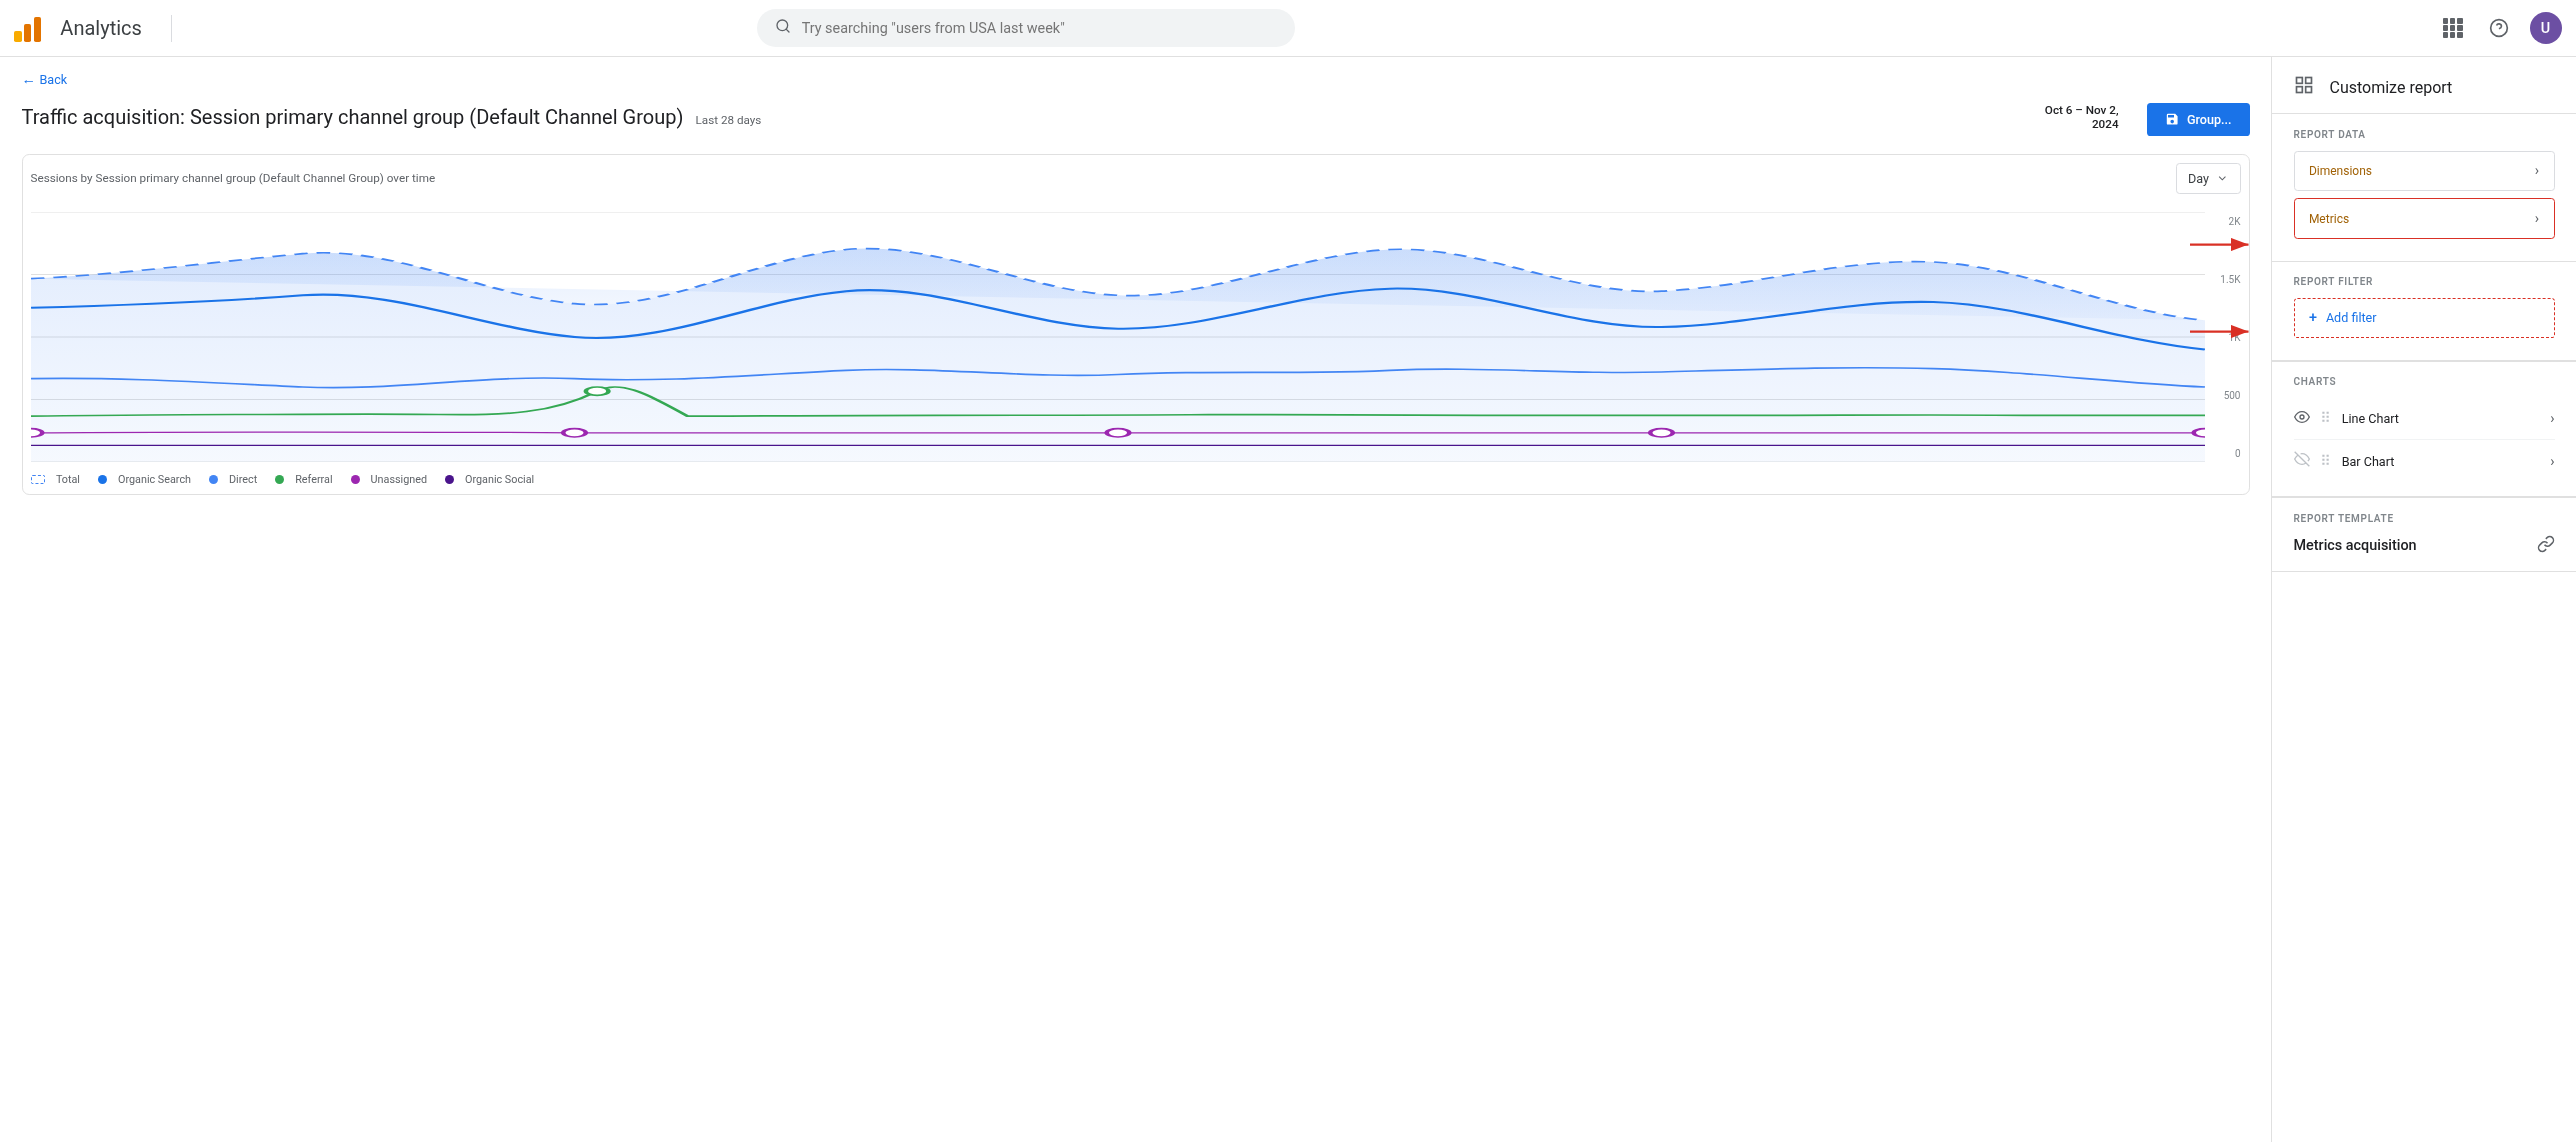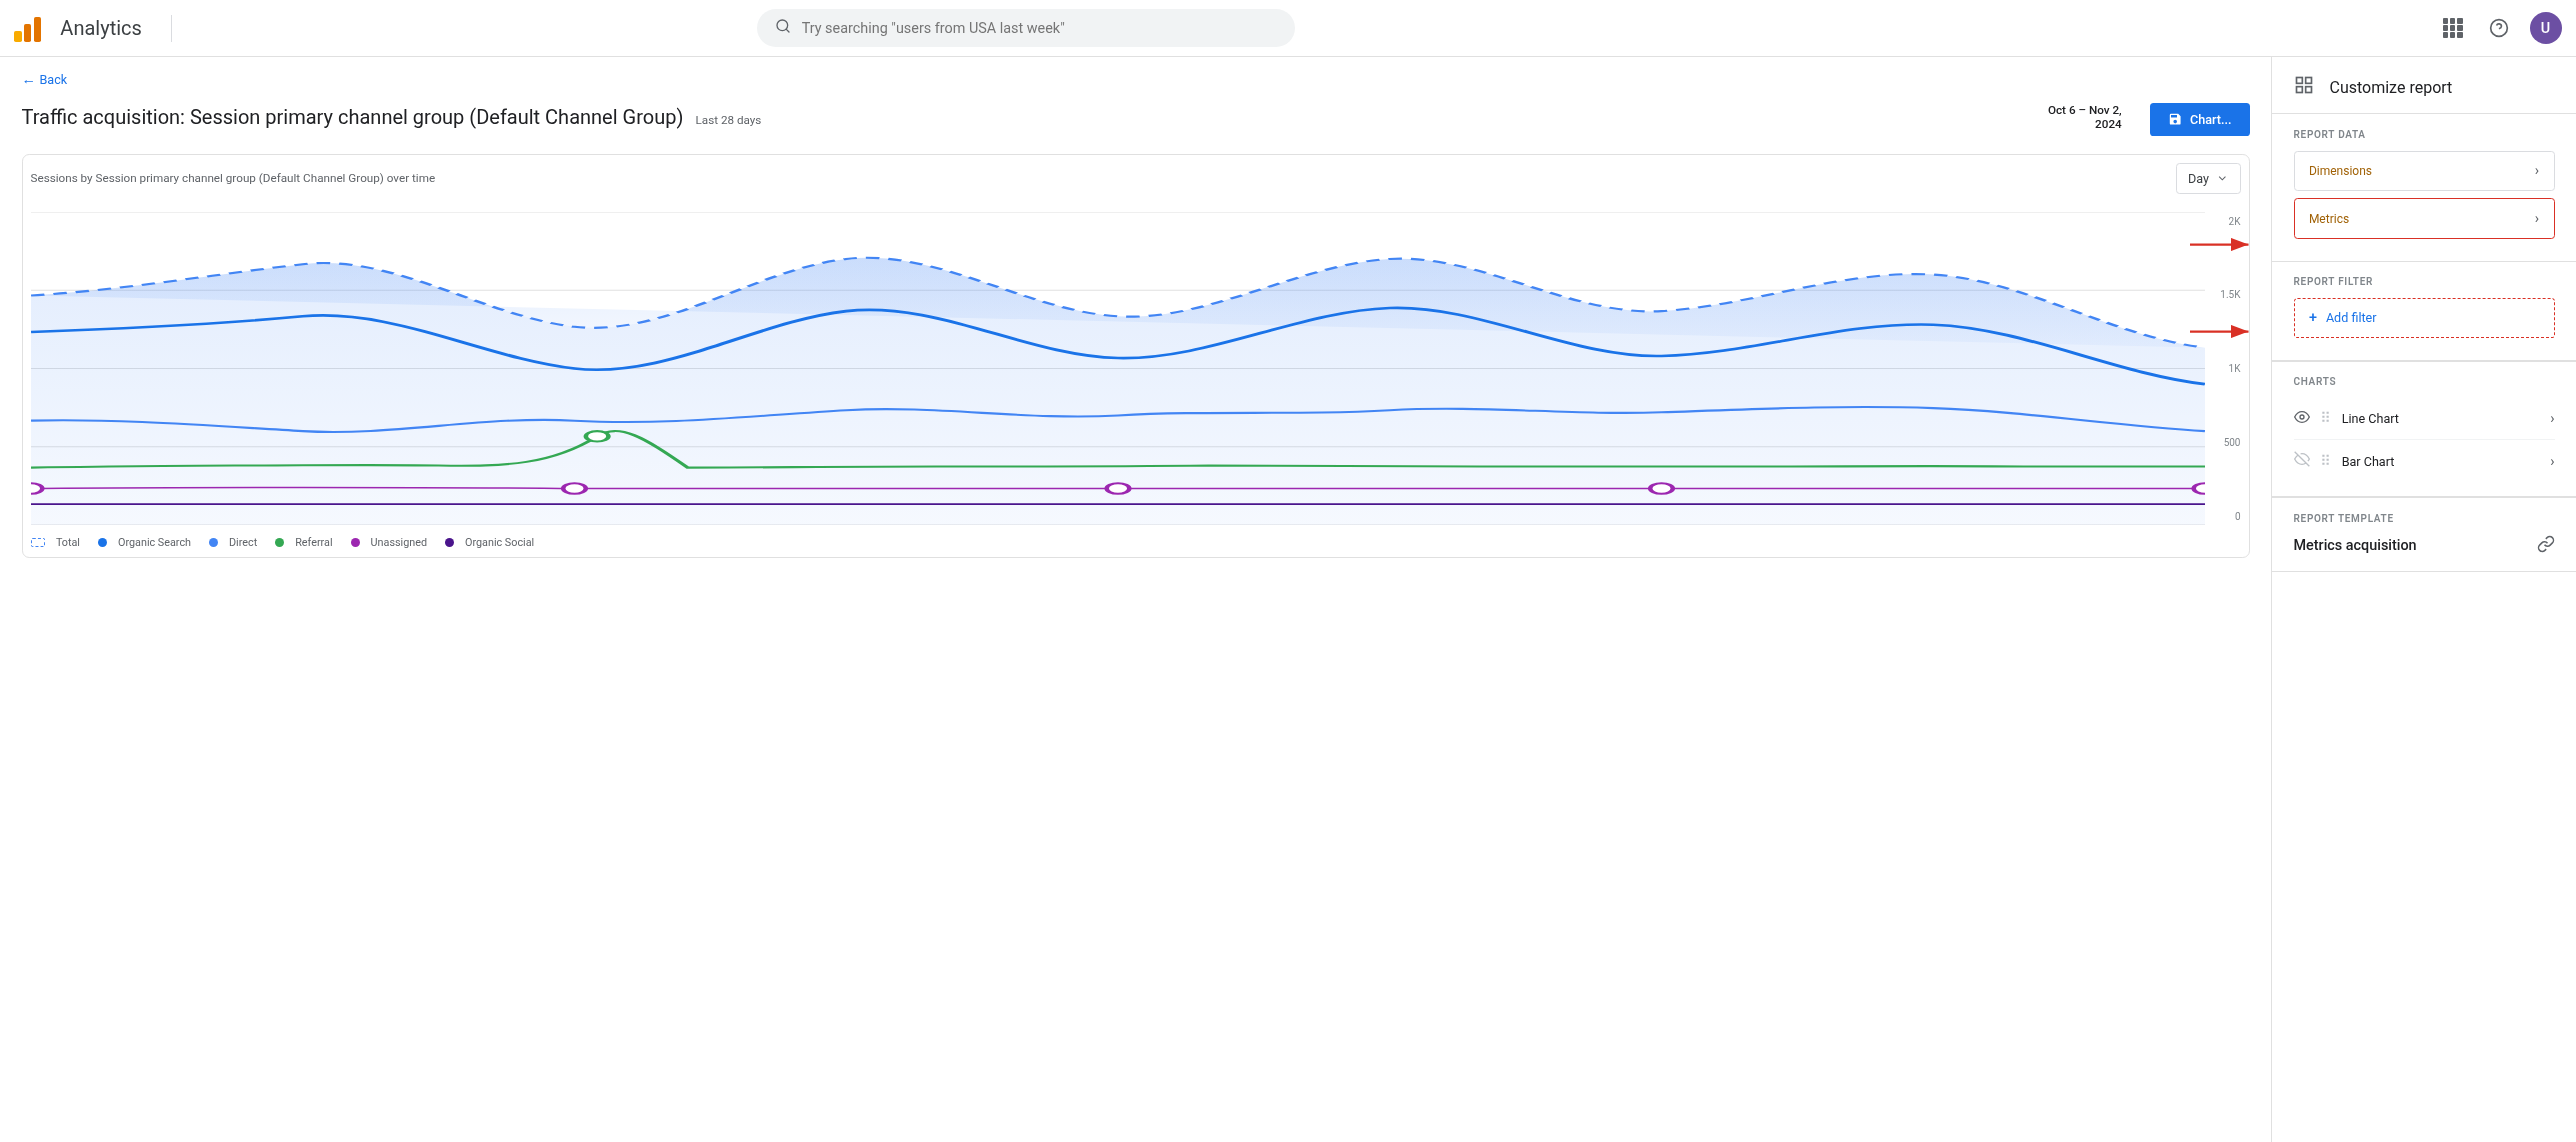--- a/index.html
+++ b/index.html
@@ -209,36 +209,36 @@
         </h1>
       </div>
       <div class="date-range-area">
         <div class="date-range-text">Oct 6 – Nov 2,</div>
         <div class="date-range-year">2024</div>
       </div>
       <button class="save-button">
         <svg width="14.4" height="14.4" viewBox="0 0 24 24" fill="white">
             <path d="M17 3H5a2 2 0 0 0-2 2v14a2 2 0 0 0 2 2h14a2 2 0 0 0 2-2V7l-4-4zm-5 16a3 3 0 1 1 0-6 3 3 0 0 1 0 6zm3-10H5V5h10v4z"></path>
           </svg>
-        <span>Chart...</span>
+        <span>Group...</span>
       </button>
     </div>
 
     <div class="chart-card">
       <div class="chart-header">
         <span class="chart-title">Sessions by Session primary channel group (Default Channel Group) over time</span>
         <div class="day-selector">
           <span>Day</span>
           <svg width="12.6" height="12.6" viewBox="0 0 24 24" fill="none" stroke="#5f6368" stroke-width="2">
               <polyline points="6 9 12 15 18 9"></polyline>
             </svg>
         </div>
       </div>
 
-      <div style="position:relative; height:313px;">
+      <div style="position:relative; height:250px;">
 
         <div style="position:absolute; right:0; top:0; height:100%; display:flex; flex-direction:column; justify-content:space-between; padding:3.6px 0; width:34px; text-align:right;">
           <span style="font-size:10px;color:#80868b;">2K</span>
           <span style="font-size:10px;color:#80868b;">1.5K</span>
           <span style="font-size:10px;color:#80868b;">1K</span>
           <span style="font-size:10px;color:#80868b;">500</span>
           <span style="font-size:10px;color:#80868b;">0</span>
         </div>
 
         <svg width="calc(100% - 40px)" height="100%" viewBox="0 0 960 300" preserveAspectRatio="none" style="position:absolute; left:0; top:0; width:calc(100% - 36px);font-size:14px">

